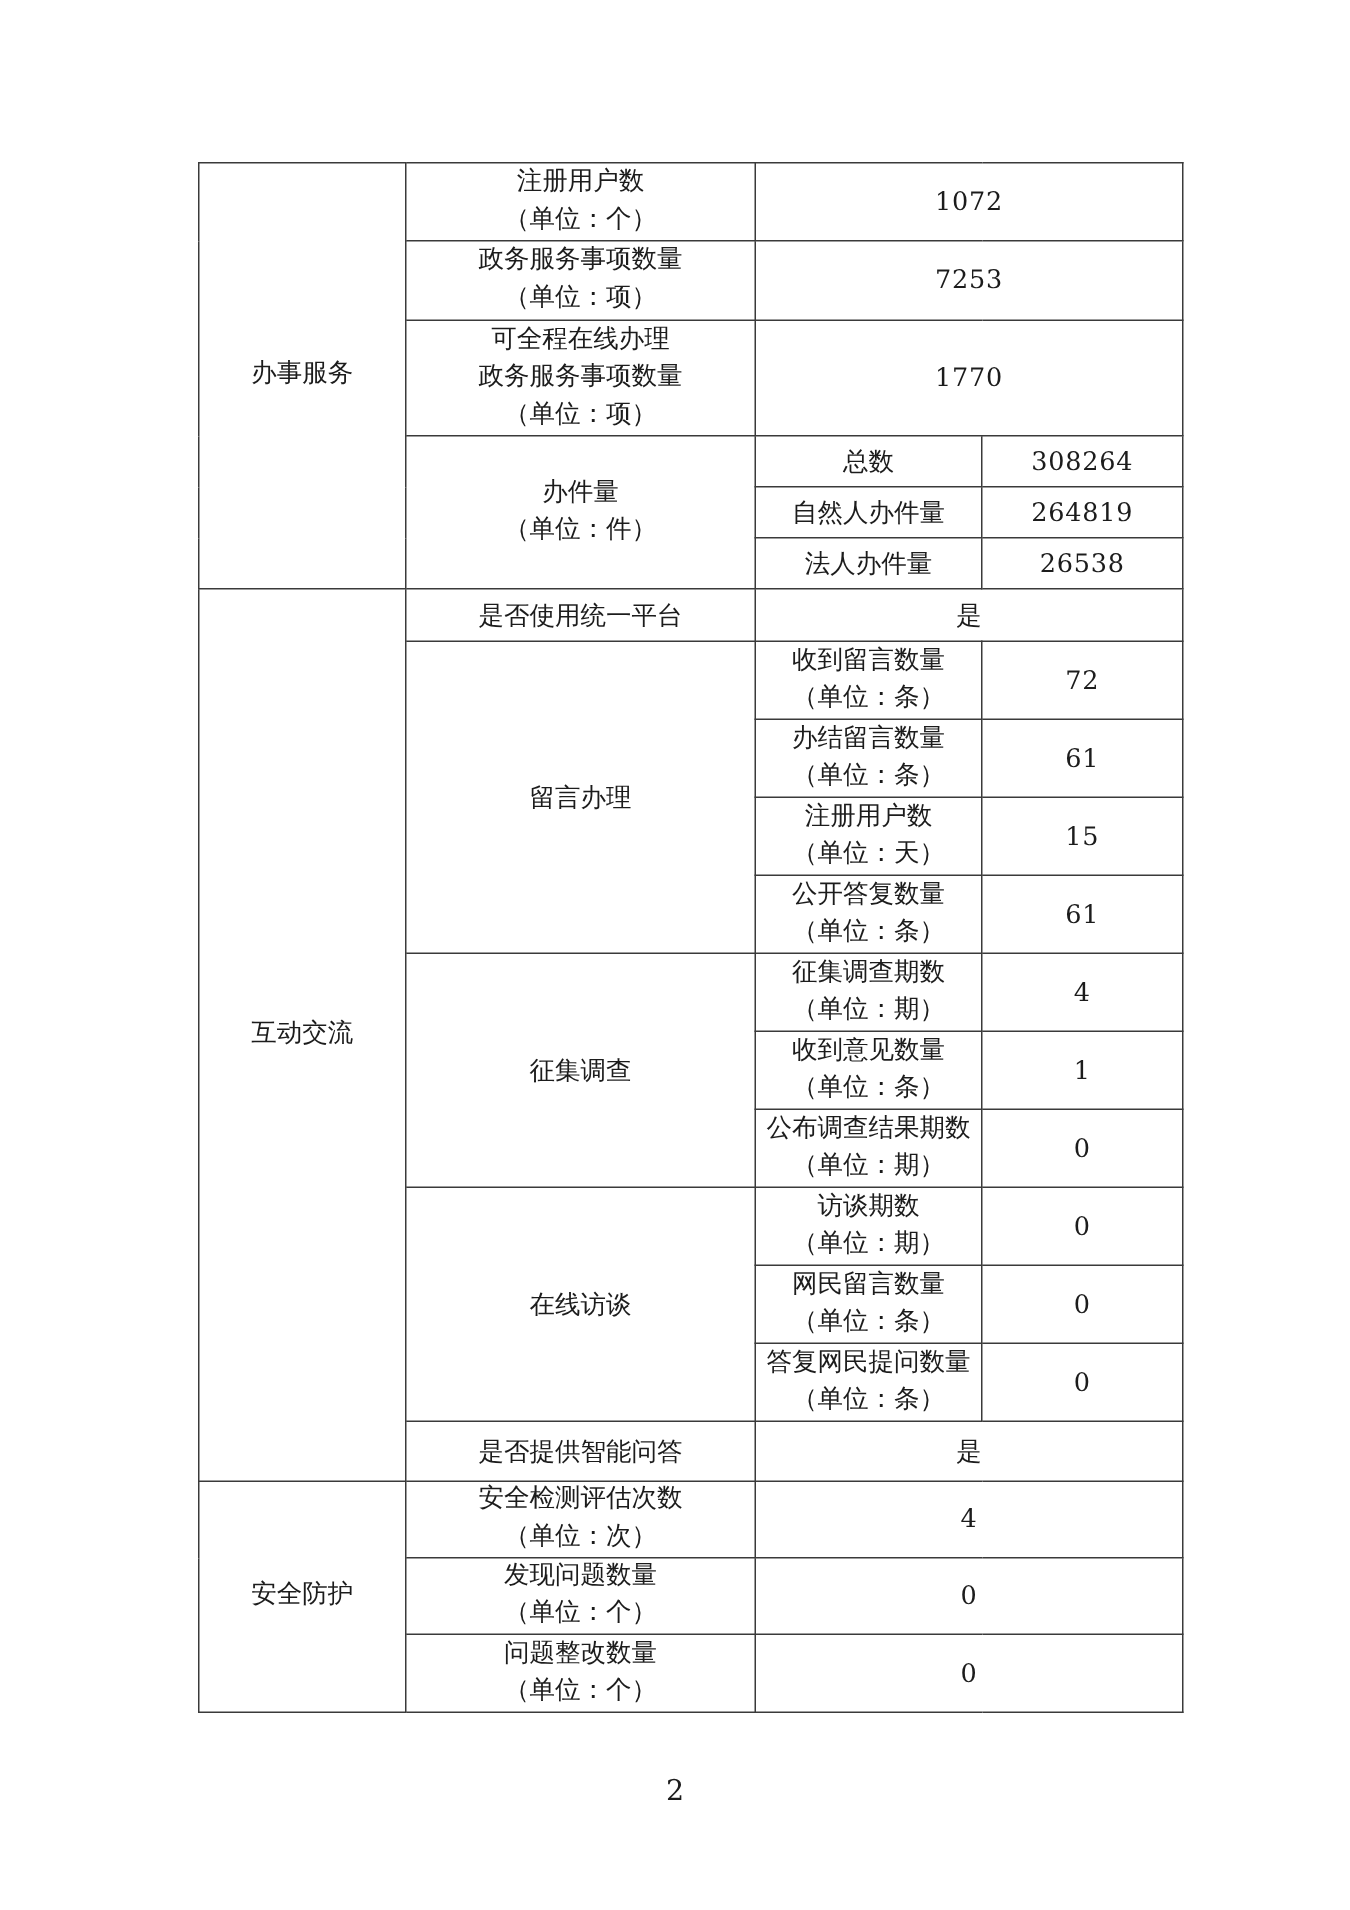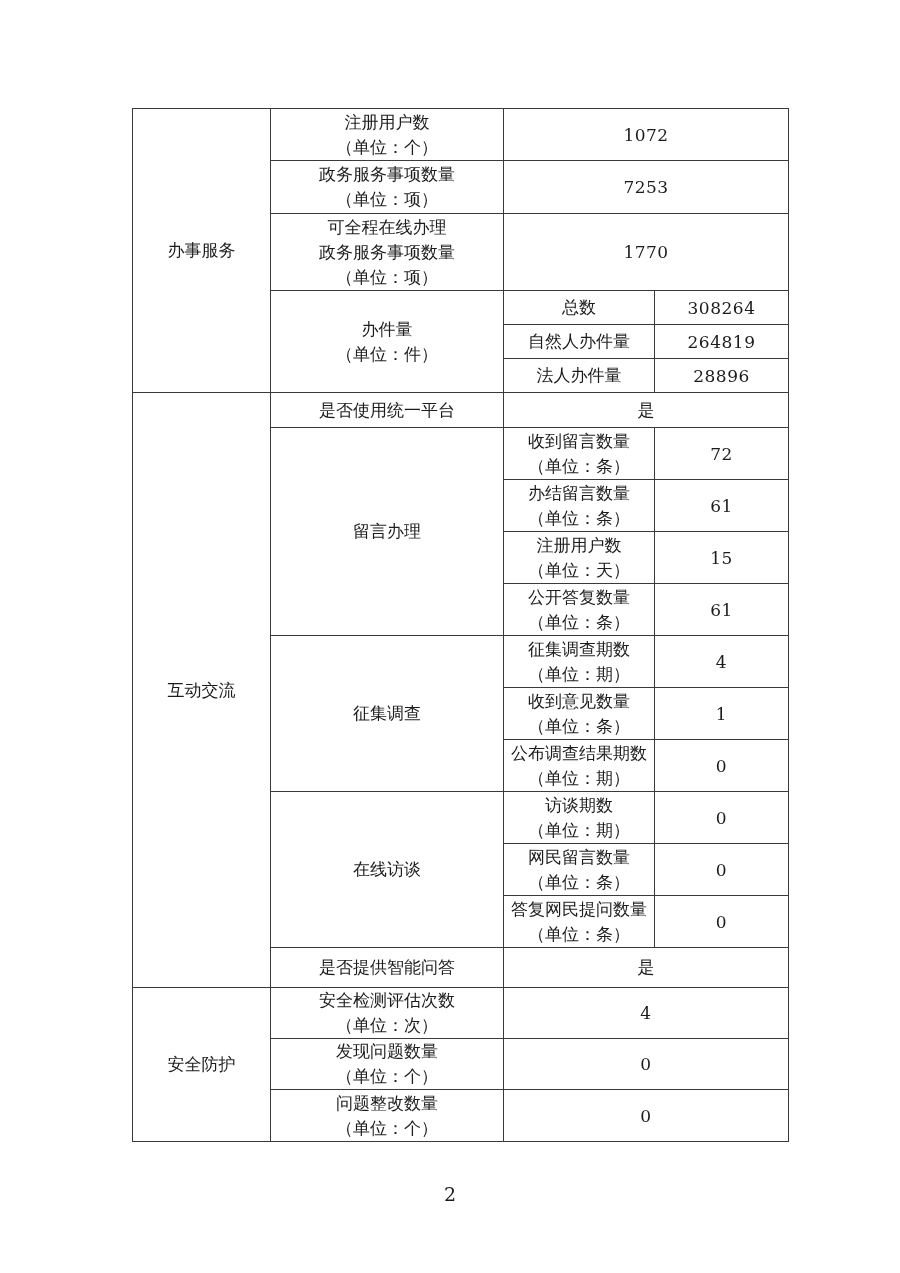--- a/index.html
+++ b/index.html
@@ -25,21 +25,21 @@
     width: 656px;
   }
   .doc-table td {
     border: 1px solid #3a3a3a;
     text-align: center;
     vertical-align: middle;
     font-size: 17px;
     padding: 0;
     overflow: hidden;
   }
-  .ln { line-height: 25px; }
+  .ln { line-height: 25px; font-family: Liberation Mono, monospace; }
   .cat-top { vertical-align: top; padding-top: 11px; margin-top: 12px; }
   .num { font-size: 17px; letter-spacing: 0.5px; }
   
   .r52 { height: 52px; }
   .r53 { height: 53px; }
   .r77 { height: 77px; padding-left: 28px; }
   .r34 { height: 34px; }
   .r35 { height: 35px; }
   .r40 { height: 40px; padding-left: 44px; }
   .r51 { height: 51px; }
@@ -99,21 +99,21 @@
       </td>
       <td>总数</td>
       <td class="num">308264</td>
     </tr>
     <tr class="r34">
       <td>自然人办件量</td>
       <td class="num">264819</td>
     </tr>
     <tr class="r34">
       <td>法人办件量</td>
-      <td class="num">28896</td>
+      <td class="num">26538</td>
     </tr>
 
     <tr class="r35">
       <td rowspan="12">
         <div class="ln">互动交流</div>
       </td>
       <td>是否使用统一平台</td>
       <td colspan="2">是</td>
     </tr>
     <tr class="r52">

